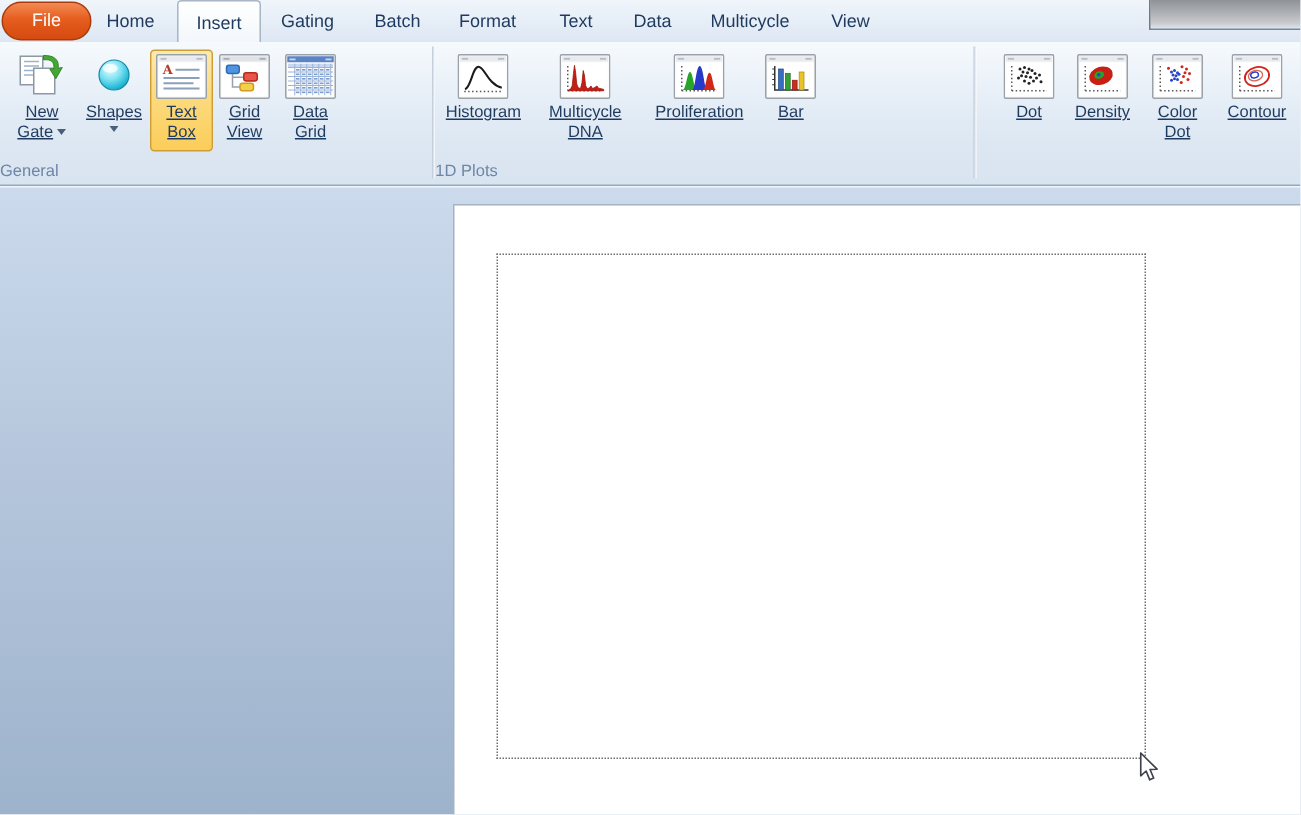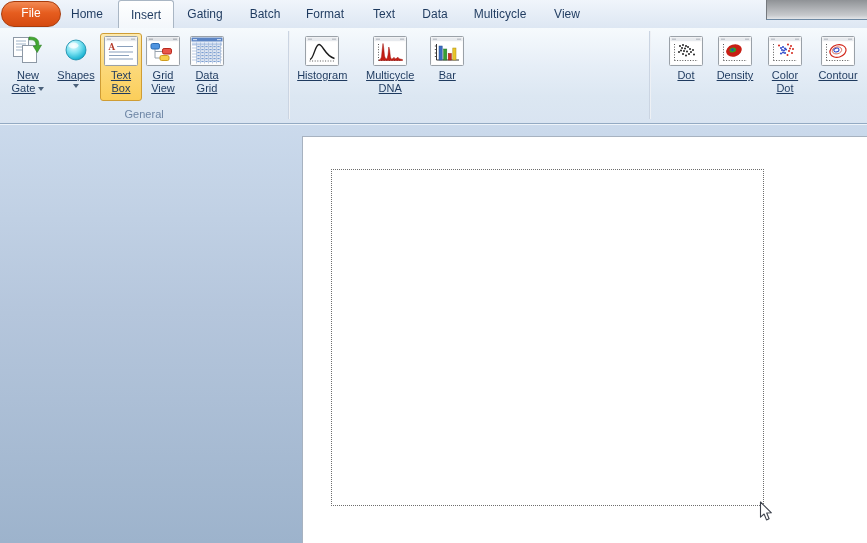--- a/index.html
+++ b/index.html
@@ -36,21 +36,21 @@
   #ribbon{position:absolute;left:0;top:28px;width:867px;height:95px;
           background:linear-gradient(#f6fafd,#e6eef7 40%,#dce7f2 72%,#d9e4f1);
           border-bottom:1px solid #93aac3;display:flex;}
   .group{position:relative;height:95px;box-sizing:border-box;display:flex;
          align-items:flex-start;}
   .group.g1{width:294px;padding-left:4px;}
   .group.g2{width:366px;padding-left:0;}
   .group.g3{flex:1;padding-left:12px;}
   .gsep{width:2px;height:88px;margin-top:3px;
         background:linear-gradient(to right,#b9c6d8,#ffffff);}
-  .glabel{position:absolute;left:0;bottom:3px;width:100%;text-align:center;
+  .glabel{position:absolute;left:0;bottom:3px;width:100%;text-align:left;
           font-size:11px;color:#6e86a5;}
   .rbtn{height:68px;margin-top:5px;border:1px solid transparent;border-radius:3px;
         box-sizing:border-box;display:flex;flex-direction:column;align-items:center;
         cursor:default;}
   .rbtn.selected{background:linear-gradient(#fdeaae,#fcd97b 50%,#fbce5a);
         border:1px solid #cf9d35;}
   .w48{width:48px}.w46{width:46px}.w42{width:42px}.w64{width:64px}.w62{width:62px}
   .w72{width:72px}.w80{width:80px}.w40{width:42px}.w52{width:52px}.w58{width:58px}
   .ricon{height:34px;display:flex;align-items:center;justify-content:center;}
   .rlabel{margin-top:1px;font-size:11px;line-height:13px;color:#1e3a5f;
@@ -249,20 +249,36 @@
               <rect x="27" y="2.6" width="4" height="1.2" fill="#b7bcc2"></rect>
             <rect x="2" y="6" width="30" height="22" fill="#fff"></rect>
             <path d="M5.5 8 V24.5 M5.5 24.5 H29" stroke="#555" stroke-width="1" stroke-dasharray="1,1.6" fill="none"></path>
             <path d="M6 24 L7.5 23.2 L8.5 21 L9.3 13 L10 7.5 L10.7 12 L11.5 20 L12.5 22.5 L14 23 L15 19 L15.8 11 L16.6 14 L17.4 21 L18.5 23.2 L20 22.5 L21 21.3 L22 23 L23.5 22.3 L25 21.3 L26 22.8 L28 23.2 L29.5 23.6 V24.5 H6 Z" fill="#c41e14" stroke="#9e0f06" stroke-width="0.5"></path>
           </svg>
         </span>
         <span class="rlabel"><span>Multicycle</span><br>
           <span>DNA</span></span>
       </div>
 
+      <div class="rbtn w80">
+        <span class="ricon">
+          <svg width="34" height="30" viewBox="0 0 34 30">
+            <rect x="0.5" y="0.5" width="33" height="29" rx="1" fill="#fbfbfb" stroke="#9aa1a8"></rect>
+            <rect x="1.5" y="1.5" width="31" height="3.5" fill="#e7eaee"></rect>
+            <rect x="3" y="2.6" width="4" height="1.2" fill="#b7bcc2"></rect>
+              <rect x="27" y="2.6" width="4" height="1.2" fill="#b7bcc2"></rect>
+            <rect x="2" y="6" width="30" height="22" fill="#fff"></rect>
+            <path d="M5.5 8 V24.5 M5.5 24.5 H29" stroke="#555" stroke-width="1" stroke-dasharray="1,1.6" fill="none"></path>
+            <path d="M6 24 C8.5 24 9 12 11 12 C13 12 13.5 24 16 24 Z" fill="#28a428"></path>
+            <path d="M12.5 24 C14.5 24 15 8 17.5 8 C20 8 20.5 24 22.5 24 Z" fill="#2838c8"></path>
+            <path d="M19.5 24 C21.5 24 22 12.5 24 12.5 C26 12.5 26.5 24 28.5 24 Z" fill="#d02818"></path>
+          </svg>
+        </span>
+        <span class="rlabel"><span>Proliferation</span></span>
+      </div>
 
       <div class="rbtn w40">
         <span class="ricon">
           <svg width="34" height="30" viewBox="0 0 34 30">
             <rect x="0.5" y="0.5" width="33" height="29" rx="1" fill="#fbfbfb" stroke="#9aa1a8"></rect>
             <rect x="1.5" y="1.5" width="31" height="3.5" fill="#e7eaee"></rect>
             <rect x="3" y="2.6" width="4" height="1.2" fill="#b7bcc2"></rect>
               <rect x="27" y="2.6" width="4" height="1.2" fill="#b7bcc2"></rect>
             <rect x="2" y="6" width="30" height="22" fill="#fff"></rect>
             <path d="M6.5 8 V24 H29" fill="none" stroke="#333" stroke-width="1"></path>
@@ -270,20 +286,21 @@
             <rect x="9" y="10" width="3.2" height="14" fill="#3a6cc0" stroke="#26508f" stroke-width="0.5"></rect>
             <rect x="13.6" y="13" width="3.2" height="11" fill="#35a035" stroke="#257025" stroke-width="0.5"></rect>
             <rect x="18.2" y="17.5" width="3.2" height="6.5" fill="#cc2d20" stroke="#8e1d13" stroke-width="0.5"></rect>
             <rect x="22.8" y="12" width="3.2" height="12" fill="#e8c428" stroke="#ab8d15" stroke-width="0.5"></rect>
           </svg>
         </span>
         <span class="rlabel"><span>Bar</span></span>
       </div>
 
 
+      <div class="glabel">1D Plots</div>
     </div>
 
     <div class="gsep"></div>
 
     <div class="group g3">
 
       <div class="rbtn w46">
         <span class="ricon">
           <svg width="34" height="30" viewBox="0 0 34 30">
             <rect x="0.5" y="0.5" width="33" height="29" rx="1" fill="#fbfbfb" stroke="#9aa1a8"></rect>

